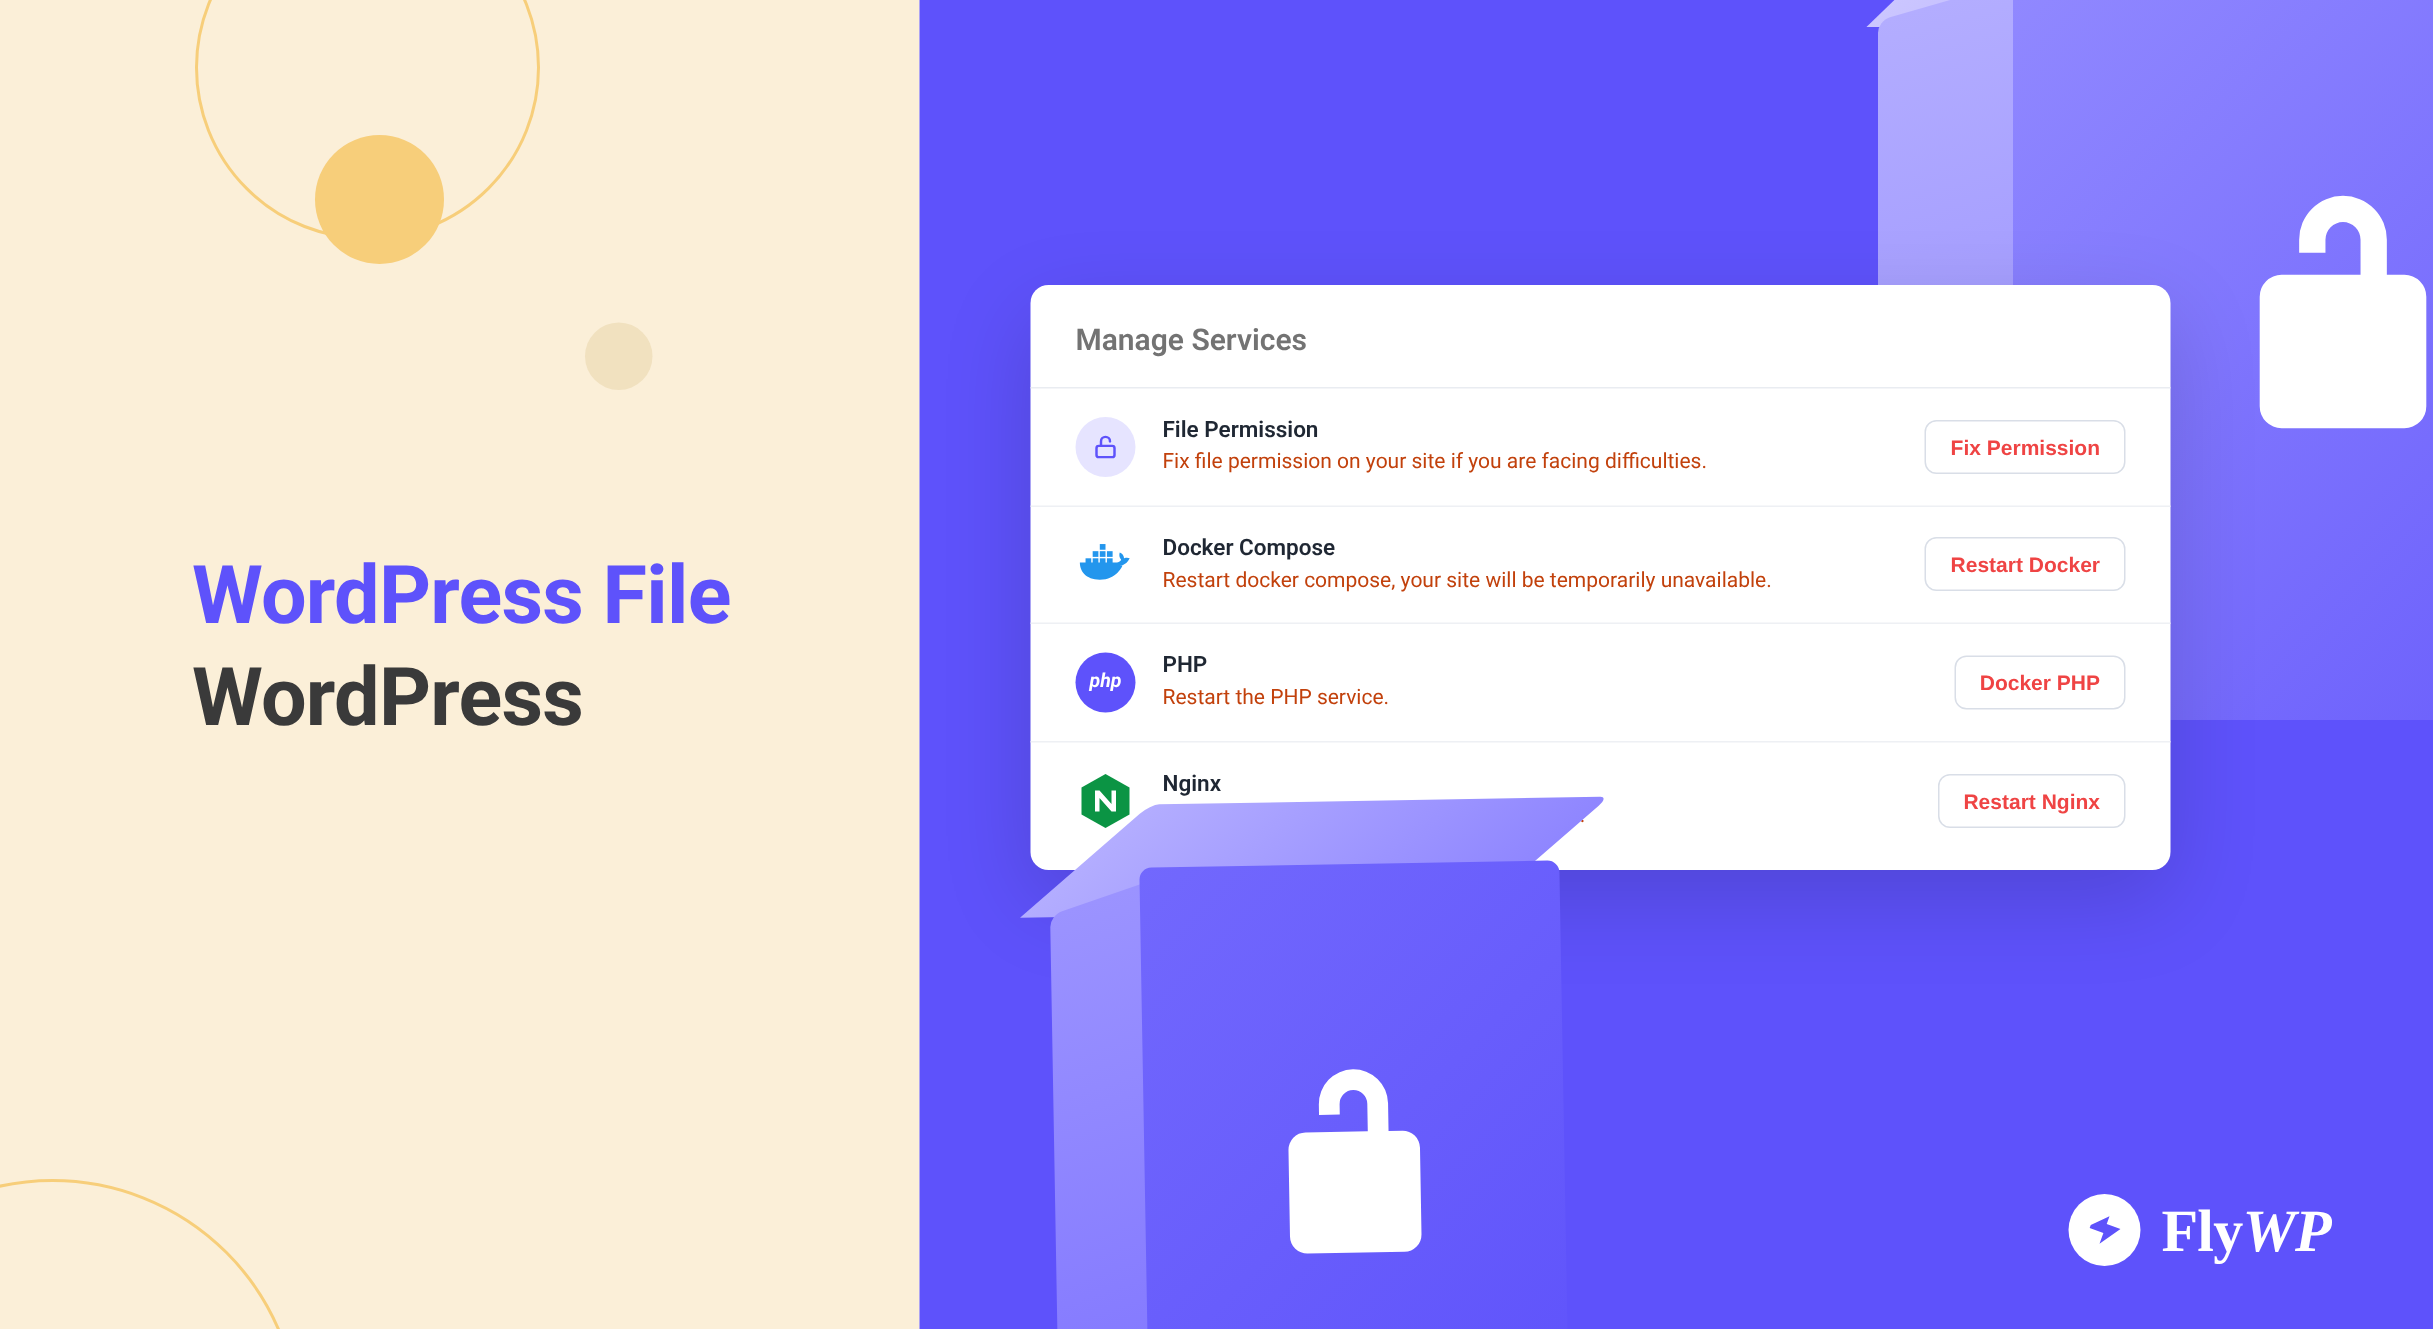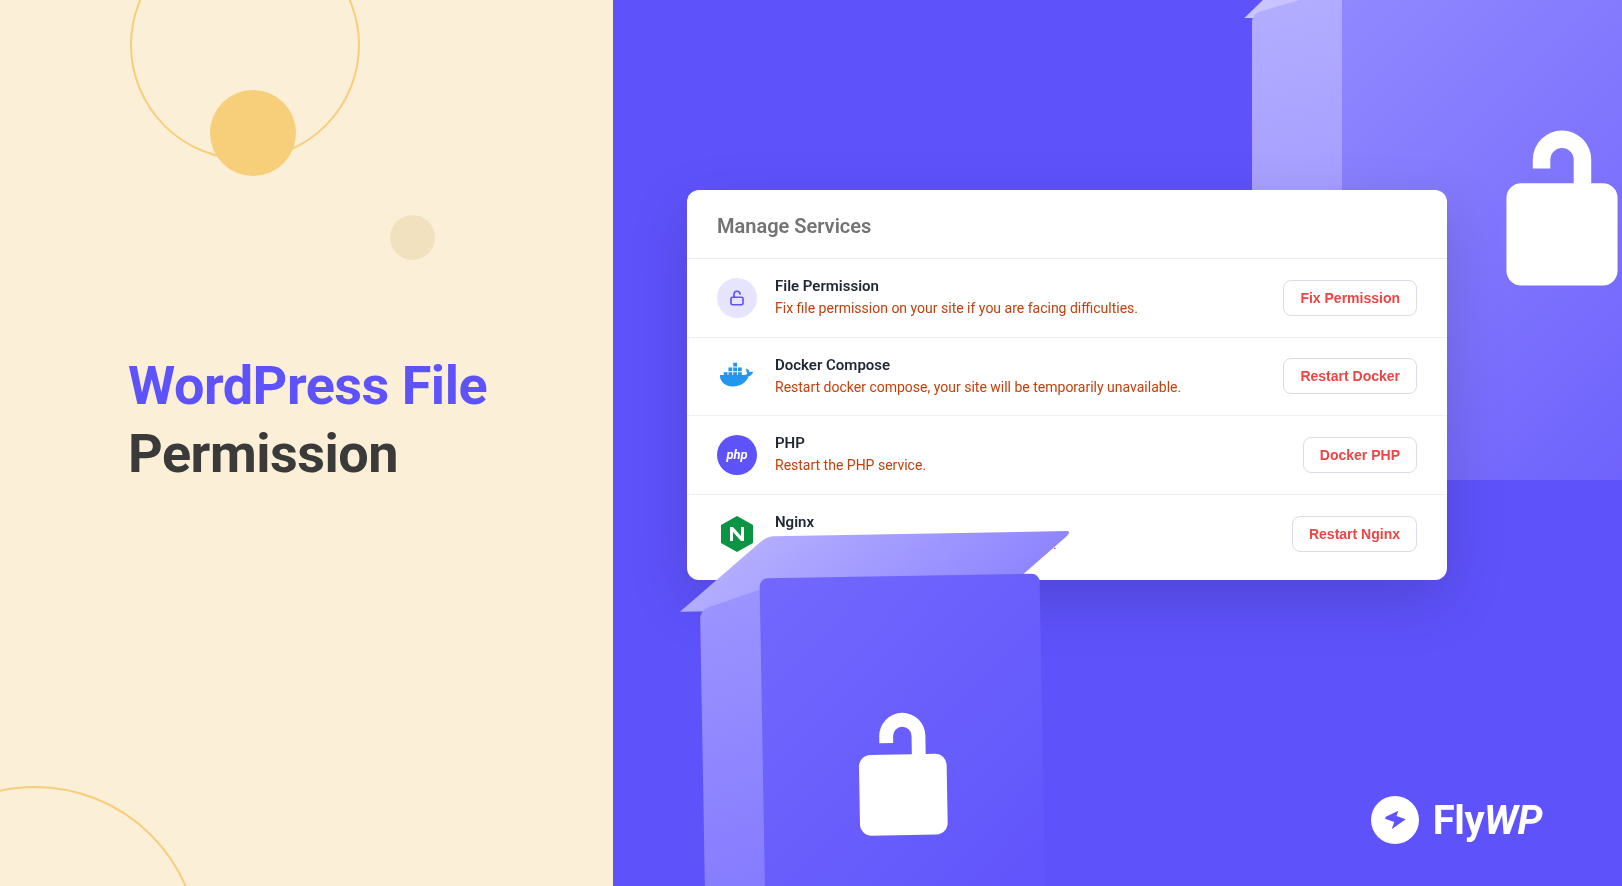--- a/index.html
+++ b/index.html
@@ -56,21 +56,21 @@
     .dot {
       position: absolute;
       width: 45px; height: 45px;
       background: #F1E1BF;
       border-radius: 50%;
       top: 215px; left: 390px;
     }
     .headline {
       position: absolute;
       left: 128px;
-      top: 352px;
+      top: 364px;
       font-size: 54px;
       font-weight: 700;
       line-height: 1.25;
       letter-spacing: -0.5px;
     }
     .headline .line1 { color: #5E52FB; }
     .headline .line2 { color: #3A3A3A; }
 
     
     .card {
@@ -212,25 +212,26 @@
       transform: skewX(-46deg);
       background: linear-gradient(90deg, #CBC6FF 0%, #A59DFF 100%);
     }
     .cube-back .cube-lock { transform: translate(40px, -20px); }
     .cube-back .cube-lock svg { width: 150px; height: 190px; }
 
     
     .brand {
       position: absolute;
       bottom: 42px;
-      right: 80px;
+      right: 68px;
       display: flex;
       align-items: center;
       gap: 14px;
       z-index: 30;
+      font-family: Liberation Serif, serif;
     }
     .brand-mark {
       width: 48px; height: 48px;
       background: #fff;
       border-radius: 50%;
       display: flex; align-items: center; justify-content: center;
     }
     .brand-text {
       color: #fff;
       font-size: 40px;
@@ -244,21 +245,21 @@
 
 <div class="canvas">
   <div class="left-panel">
     <div class="circle-1"></div>
     <div class="circle-2"></div>
     <div class="circle-3"></div>
     <div class="dot"></div>
 
     <div class="headline">
       <div class="line1">WordPress File</div>
-      <div class="line2">Permission</div>
+      <div class="line2">WordPress</div>
     </div>
   </div>
 
   <div class="right-panel">
 
     <div class="cube-back">
       <div class="cube-top"></div>
       <div class="cube-side"></div>
       <div class="cube-face">
         <span class="cube-lock">

